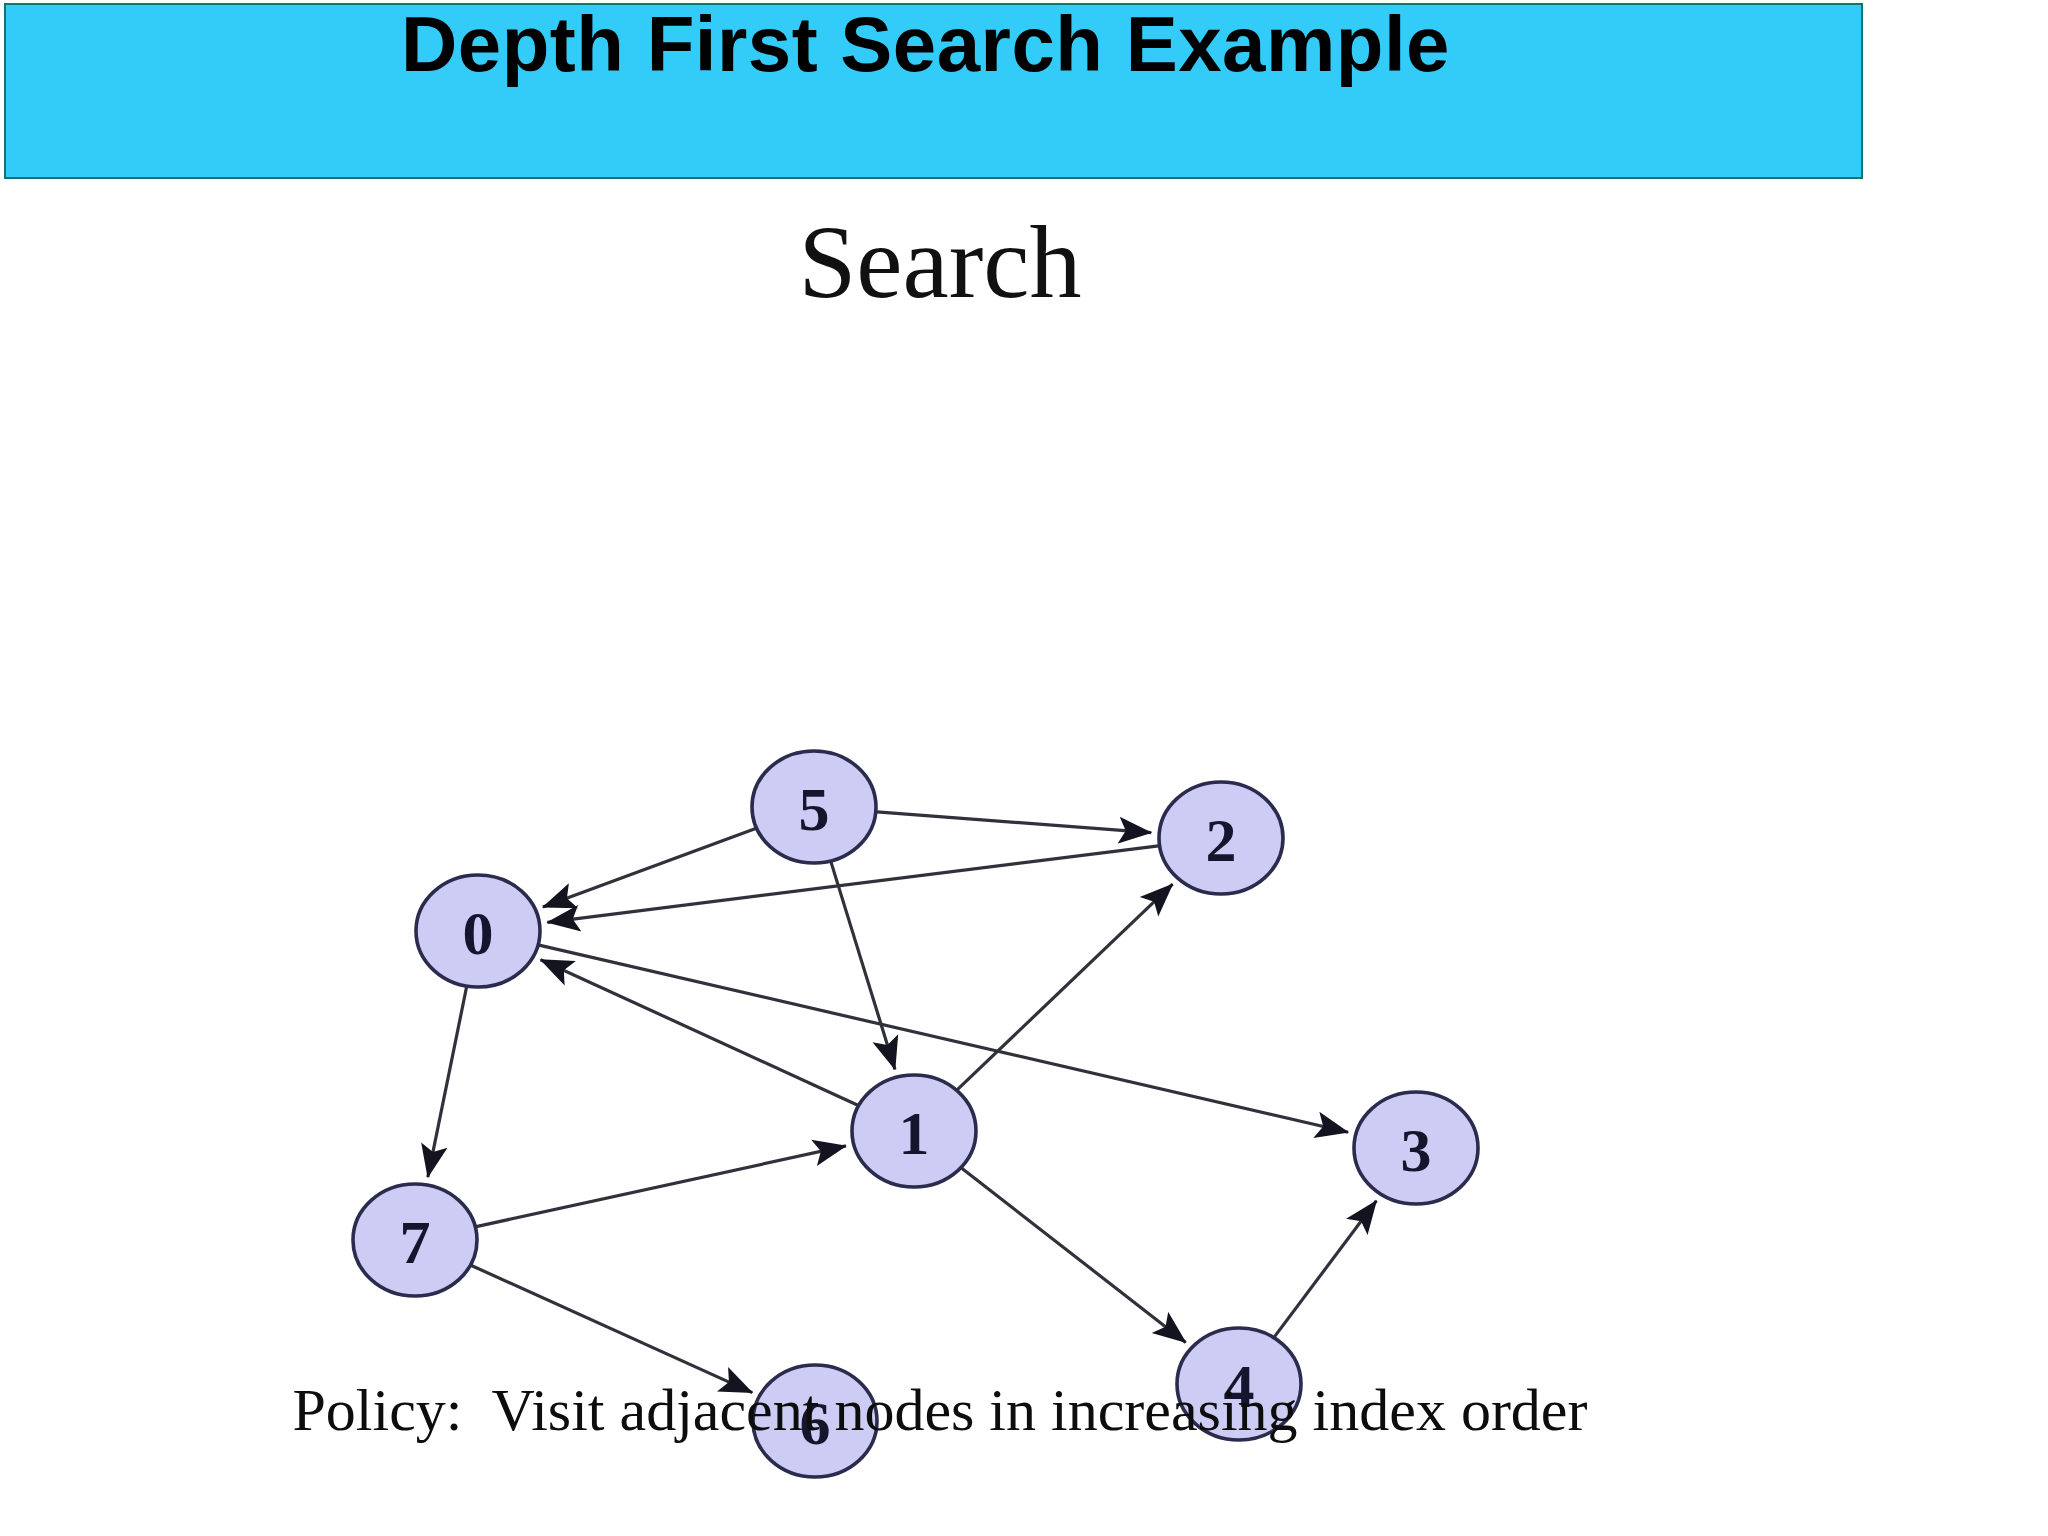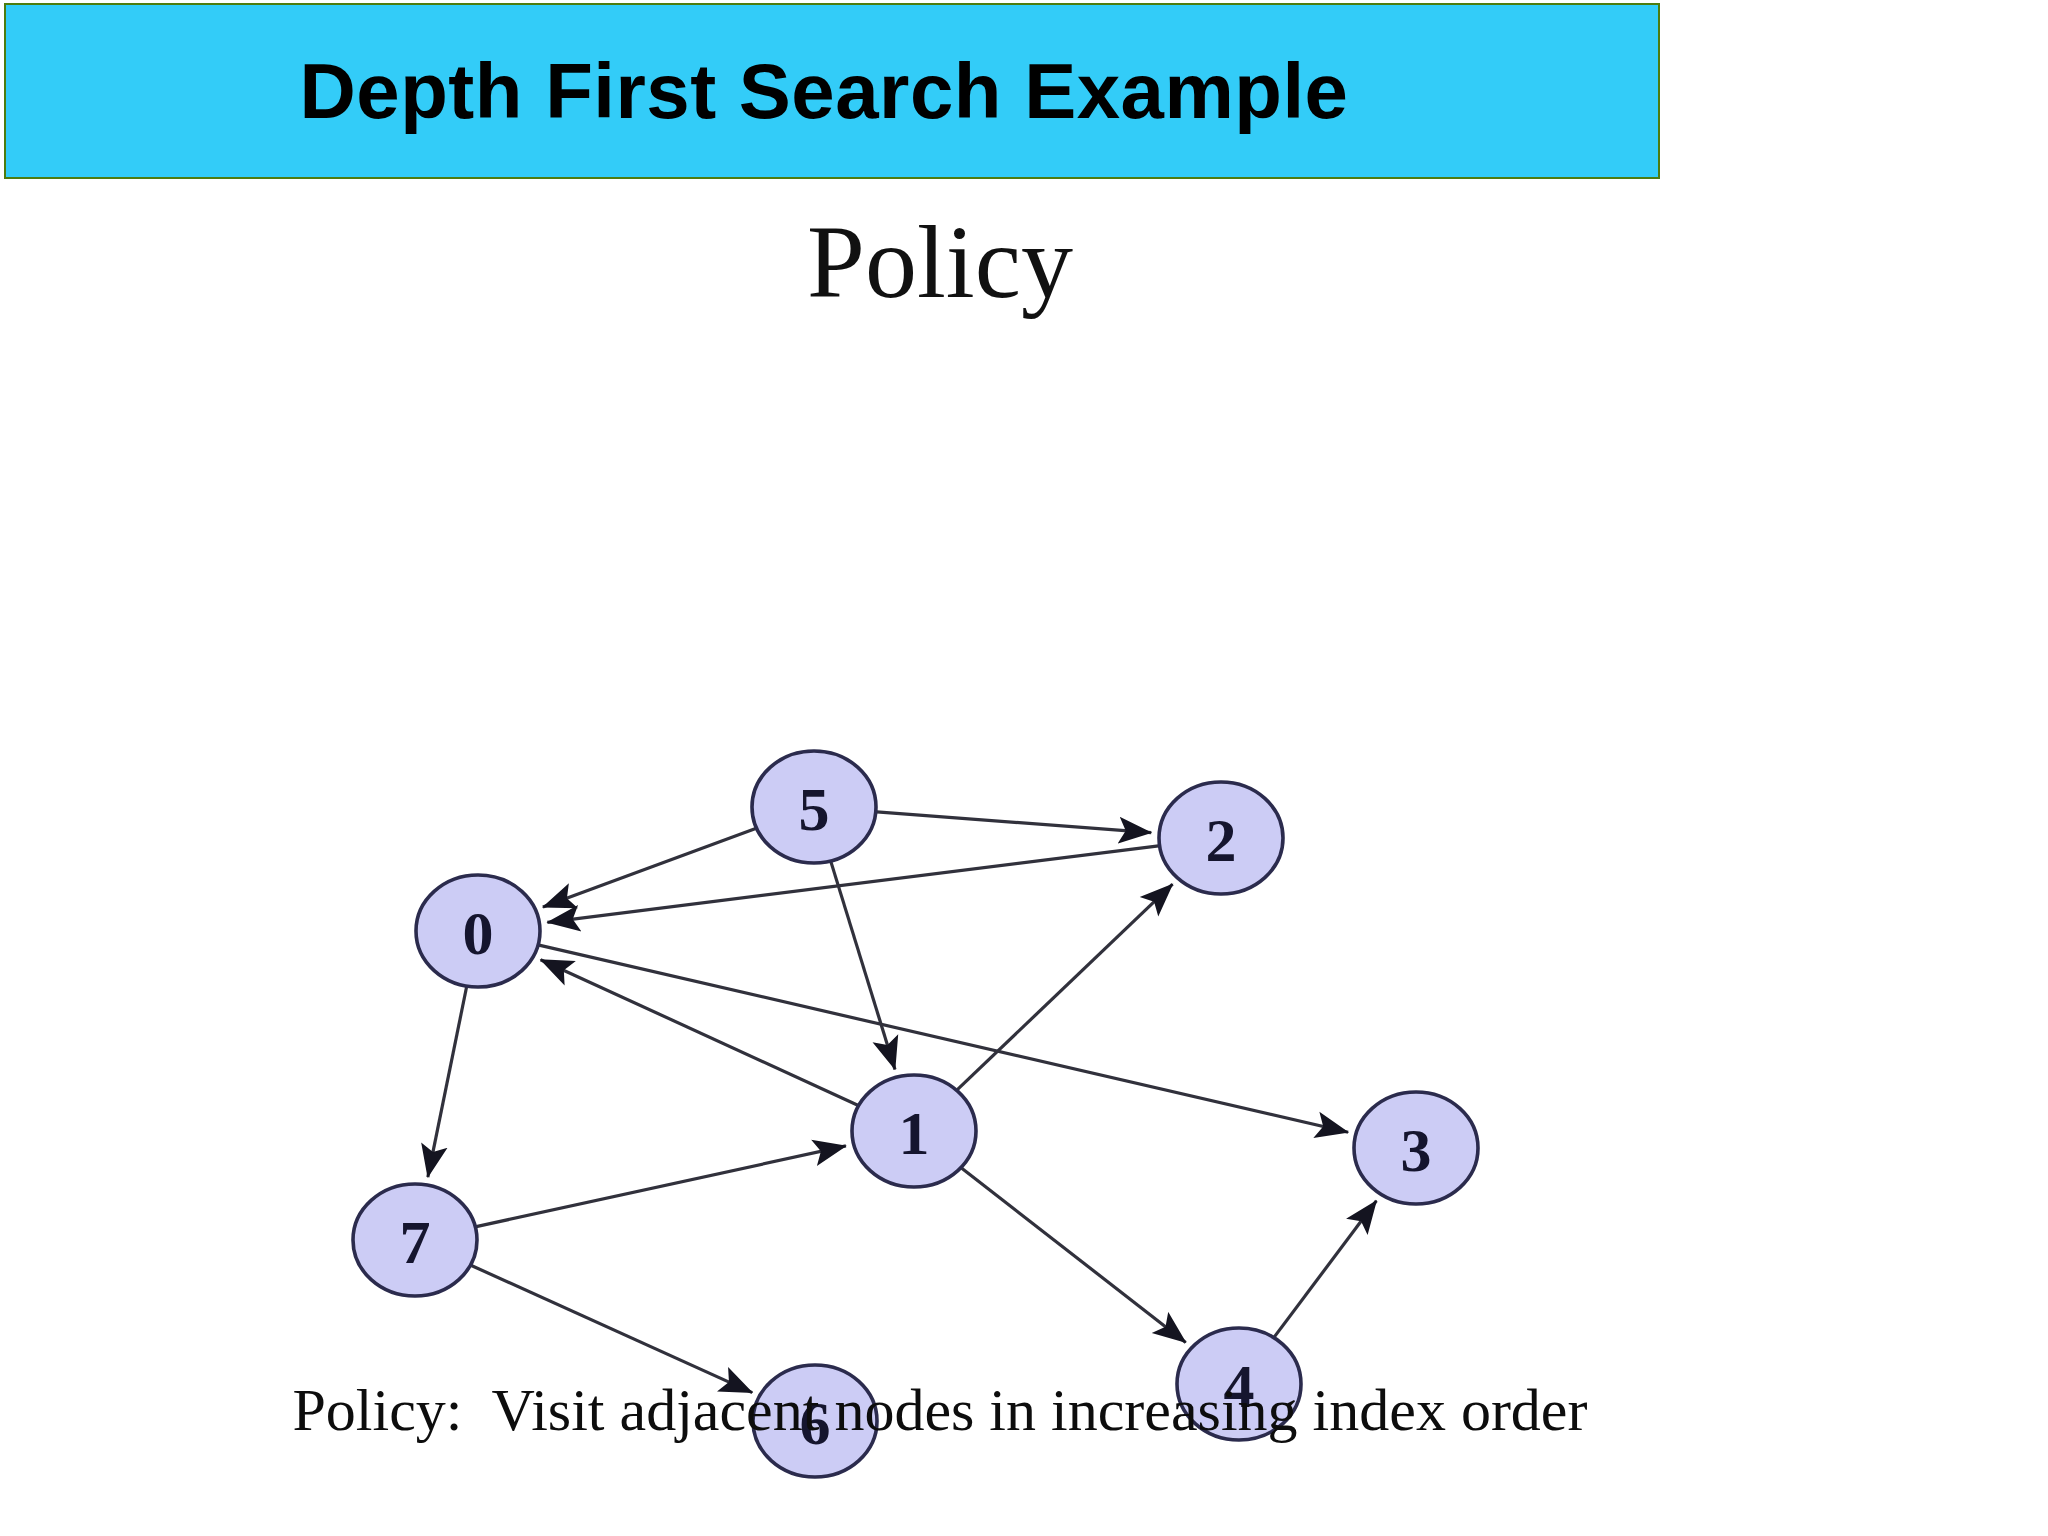--- a/index.html
+++ b/index.html
@@ -19,27 +19,27 @@
     width: 2048px;
     height: 1536px;
     background: #ffffff;
   }
 
   
   #title-bar {
     position: absolute;
     left: 4px;
     top: 3px;
-    width: 1656px;
+    width: 1859px;
     height: 176px;
     background: #33ccf8;
-    border: 2px solid #4d7c0f;
+    border: 2px solid #0f766e;
     box-sizing: border-box;
     display: flex;
-    align-items: center;
+    align-items: flex-start;
     justify-content: center;
   }
   #title-text {
     font-family: "Liberation Sans", sans-serif;
     font-weight: bold;
     font-size: 78px;
     line-height: 1;
     color: #000000;
     letter-spacing: 0.5px;
     margin-left: -16px;
@@ -124,21 +124,21 @@
 <body>
 
 <div id="slide">
 
   <div id="title-bar">
     <div id="title-text">Depth First Search Example</div>
   </div>
 
   <div id="body-area">
 
-    <div id="example-heading">Policy</div>
+    <div id="example-heading">Search</div>
 
     <div id="graph-wrap">
       <svg id="graph-svg" viewBox="0 0 2048 1356">
         <defs>
           <marker id="arrowhead" markerWidth="11" markerHeight="9" refX="10.2" refY="4.5" orient="auto" markerUnits="strokeWidth">
             <path d="M0,0.3 L10.5,4.5 L0,8.7 L2.2,4.5 Z" fill="#141420"></path>
           </marker>
         </defs>
         <g id="edges-layer">
             <line x1="755.667835335785" y1="648.5273464832222" x2="542.8992307132551" y2="727.0490934272511" class="edge-line" stroke="#31313c" marker-end="url(#arrowhead)"></line>

